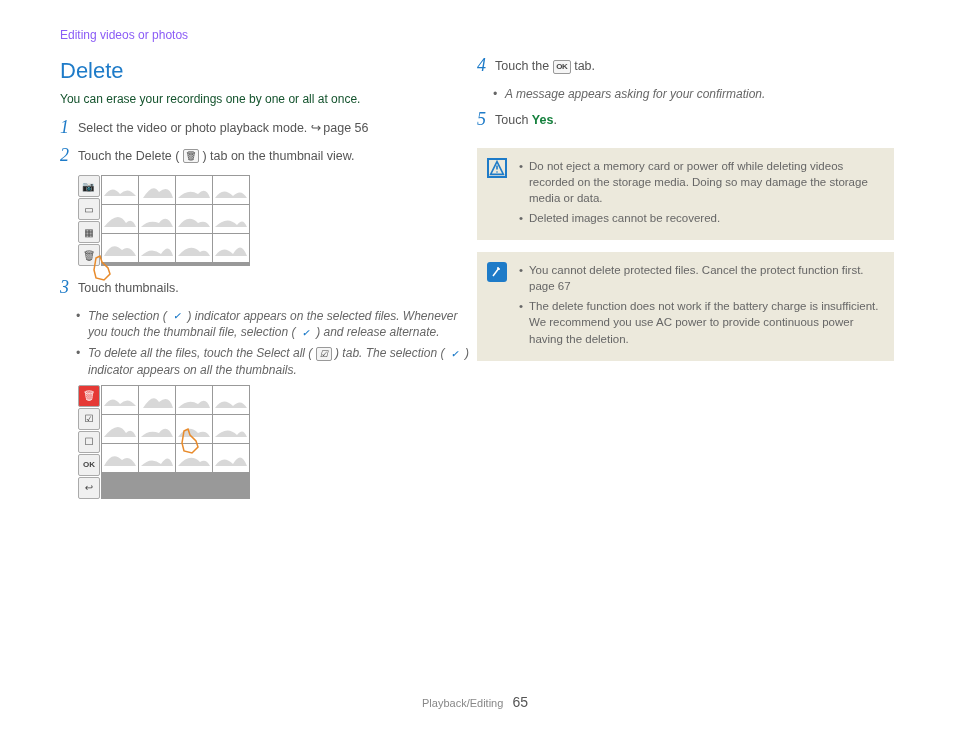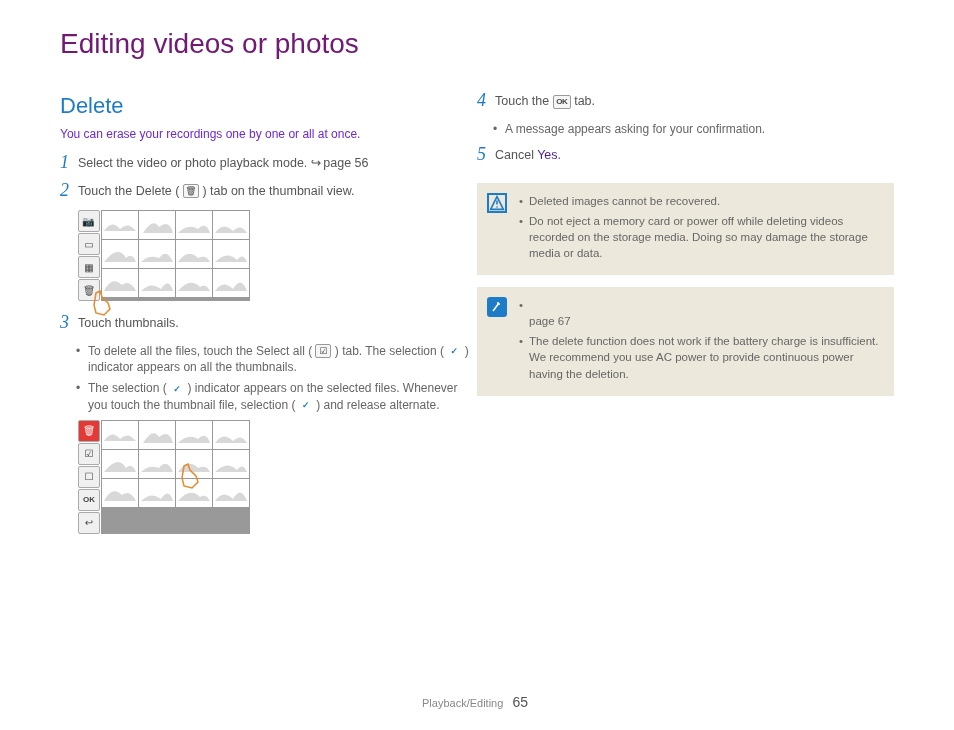--- a/index.html
+++ b/index.html
@@ -9,39 +9,39 @@
     height: 730px;
     background: #fff;
     position: relative;
     font-size: 12px;
     color: #5a5a5a;
   }
   .page {
     padding: 28px 60px 0 60px;
   }
   .page-title {
-    font-size: 28px;
+    font-size: 12px;
     font-weight: 400;
-    color: #701a75;
-    margin-bottom: 33px;
+    color: #8b5cf6;
+    margin-bottom: 16px;
   }
   .columns {
     display: flex;
   }
   .col { flex: 1; }
   .h2 {
     font-size: 22px;
     color: #1e7bc8;
     font-weight: 400;
     margin-bottom: 8px;
   }
   .intro {
     font-size: 12px;
     margin-bottom: 14px;
-    color: #6d28d9;
+    color: #14532d;
   }
   .step {
     display: flex;
     align-items: flex-start;
     margin-bottom: 10px;
   }
   .step-num {
     font-size: 18px;
     font-style: italic;
     font-family: Georgia, serif;
@@ -54,20 +54,21 @@
   .step-body {
     flex: 1;
     font-size: 12.5px;
     color: #555;
     line-height: 1.4;
   }
   .step-body .arrow::before { content: "↪"; margin-right: 2px; }
   .bullet-list {
     list-style: none;
     padding-left: 18px;
+    font-style: italic;
   }
   .bullet-list li {
     position: relative;
     font-size: 12px;
     color: #666;
     line-height: 1.4;
     margin-bottom: 4px;
     padding-left: 10px;
   }
   .bullet-list li::before {
@@ -159,21 +160,21 @@
     align-items:center;
     justify-content:center;
     font-size:14px;
   }
   .nbicon.warn { border:2px solid #1e7bc8; color:#1e7bc8; transform: rotate(0deg); }
   .nbicon.info { background:#1e7bc8; color:#fff; border-radius:3px; }
   .notebox ul { list-style:none; }
   .notebox li { position:relative; padding-left:10px; margin-bottom:4px; }
   .notebox li::before { content:"•"; position:absolute; left:0; }
 
-  .bold { font-weight: normal; color:#4c1d95; }
+  .bold { font-weight: bold; color:#15803d; }
 
   .footer {
     position:absolute;
     bottom:20px;
     left:0; right:4px;
     text-align:center;
     font-size:11px;
     color:#888;
   }
   .footer .pn { font-size:14px; color:#555; margin-left:6px; }
@@ -259,24 +260,24 @@
       </div>
 
       <div class="step">
         <div class="step-num">3</div>
         <div class="step-body">
           <span>Touch thumbnails.</span>
         </div>
       </div>
       <ul class="bullet-list">
         <li>
-          <span>To delete all the files, touch the Select all ( </span><span class="inline-icon">☑</span><span> ) tab. The selection ( </span><span class="inline-icon check-icon">✓</span><span> ) indicator appears on all the thumbnails.</span>
+          <span>The selection ( </span><span class="inline-icon check-icon">✓</span><span> ) indicator appears on the selected files. Whenever you touch the thumbnail file, selection ( </span><span class="inline-icon check-icon">✓</span><span> ) and release alternate.</span>
         </li>
         <li>
-          <span>The selection ( </span><span class="inline-icon check-icon">✓</span><span> ) indicator appears on the selected files. Whenever you touch the thumbnail file, selection ( </span><span class="inline-icon check-icon">✓</span><span> ) and release alternate.</span>
+          <span>To delete all the files, touch the Select all ( </span><span class="inline-icon">☑</span><span> ) tab. The selection ( </span><span class="inline-icon check-icon">✓</span><span> ) indicator appears on all the thumbnails.</span>
         </li>
       </ul>
 
       <div class="thumb-ill ill2">
         <div class="thumb-row">
           <div class="side-tabs">
             <div class="side-tab red">🗑</div>
             <div class="side-tab">☑</div>
             <div class="side-tab">☐</div>
             <div class="side-tab" style="font-size:8px;font-weight:bold;">OK</div>
@@ -337,47 +338,47 @@
           <span>Touch the </span><span class="inline-icon ok-icon">OK</span><span> tab.</span>
         </div>
       </div>
       <ul class="bullet-list">
         <li>A message appears asking for your confirmation.</li>
       </ul>
 
       <div class="step" style="margin-top:10px;">
         <div class="step-num">5</div>
         <div class="step-body">
-          <span>Cancel </span><span class="bold">Yes</span><span>.</span>
+          <span>Touch </span><span class="bold">Yes</span><span>.</span>
         </div>
       </div>
 
       <div class="notebox" style="margin-top:18px;">
         <div class="nbicon warn">
           <svg width="20" height="20" viewBox="0 0 20 20">
               <polygon points="10,2 18,18 2,18" fill="none" stroke="#1e7bc8" stroke-width="2"></polygon>
               <line x1="10" y1="7" x2="10" y2="12" stroke="#1e7bc8" stroke-width="2"></line>
               <circle cx="10" cy="15" r="1" fill="#1e7bc8"></circle>
             </svg>
         </div>
         <ul>
+          <li>Do not eject a memory card or power off while deleting videos recorded on the storage media. Doing so may damage the storage media or data.</li>
           <li>Deleted images cannot be recovered.</li>
-          <li>Do not eject a memory card or power off while deleting videos recorded on the storage media. Doing so may damage the storage media or data.</li>
         </ul>
       </div>
 
       <div class="notebox">
         <div class="nbicon info">
           <svg width="14" height="14" viewBox="0 0 14 14">
               <path d="M3 11 L9 3 M9 3 L7 3 M9 3 L9 5" stroke="#fff" stroke-width="1.5" fill="none"></path>
             </svg>
         </div>
         <ul>
           <li>
-            <br><span class="arrow"></span><span>page 67</span>
+            <span>You cannot delete protected files. Cancel the protect function first. </span><br><span class="arrow"></span><span>page 67</span>
           </li>
           <li>The delete function does not work if the battery charge is insufficient. We recommend you use AC power to provide continuous power having the deletion.</li>
         </ul>
       </div>
 
     </div>
   </div>
 </div>
 
 <div class="footer">

